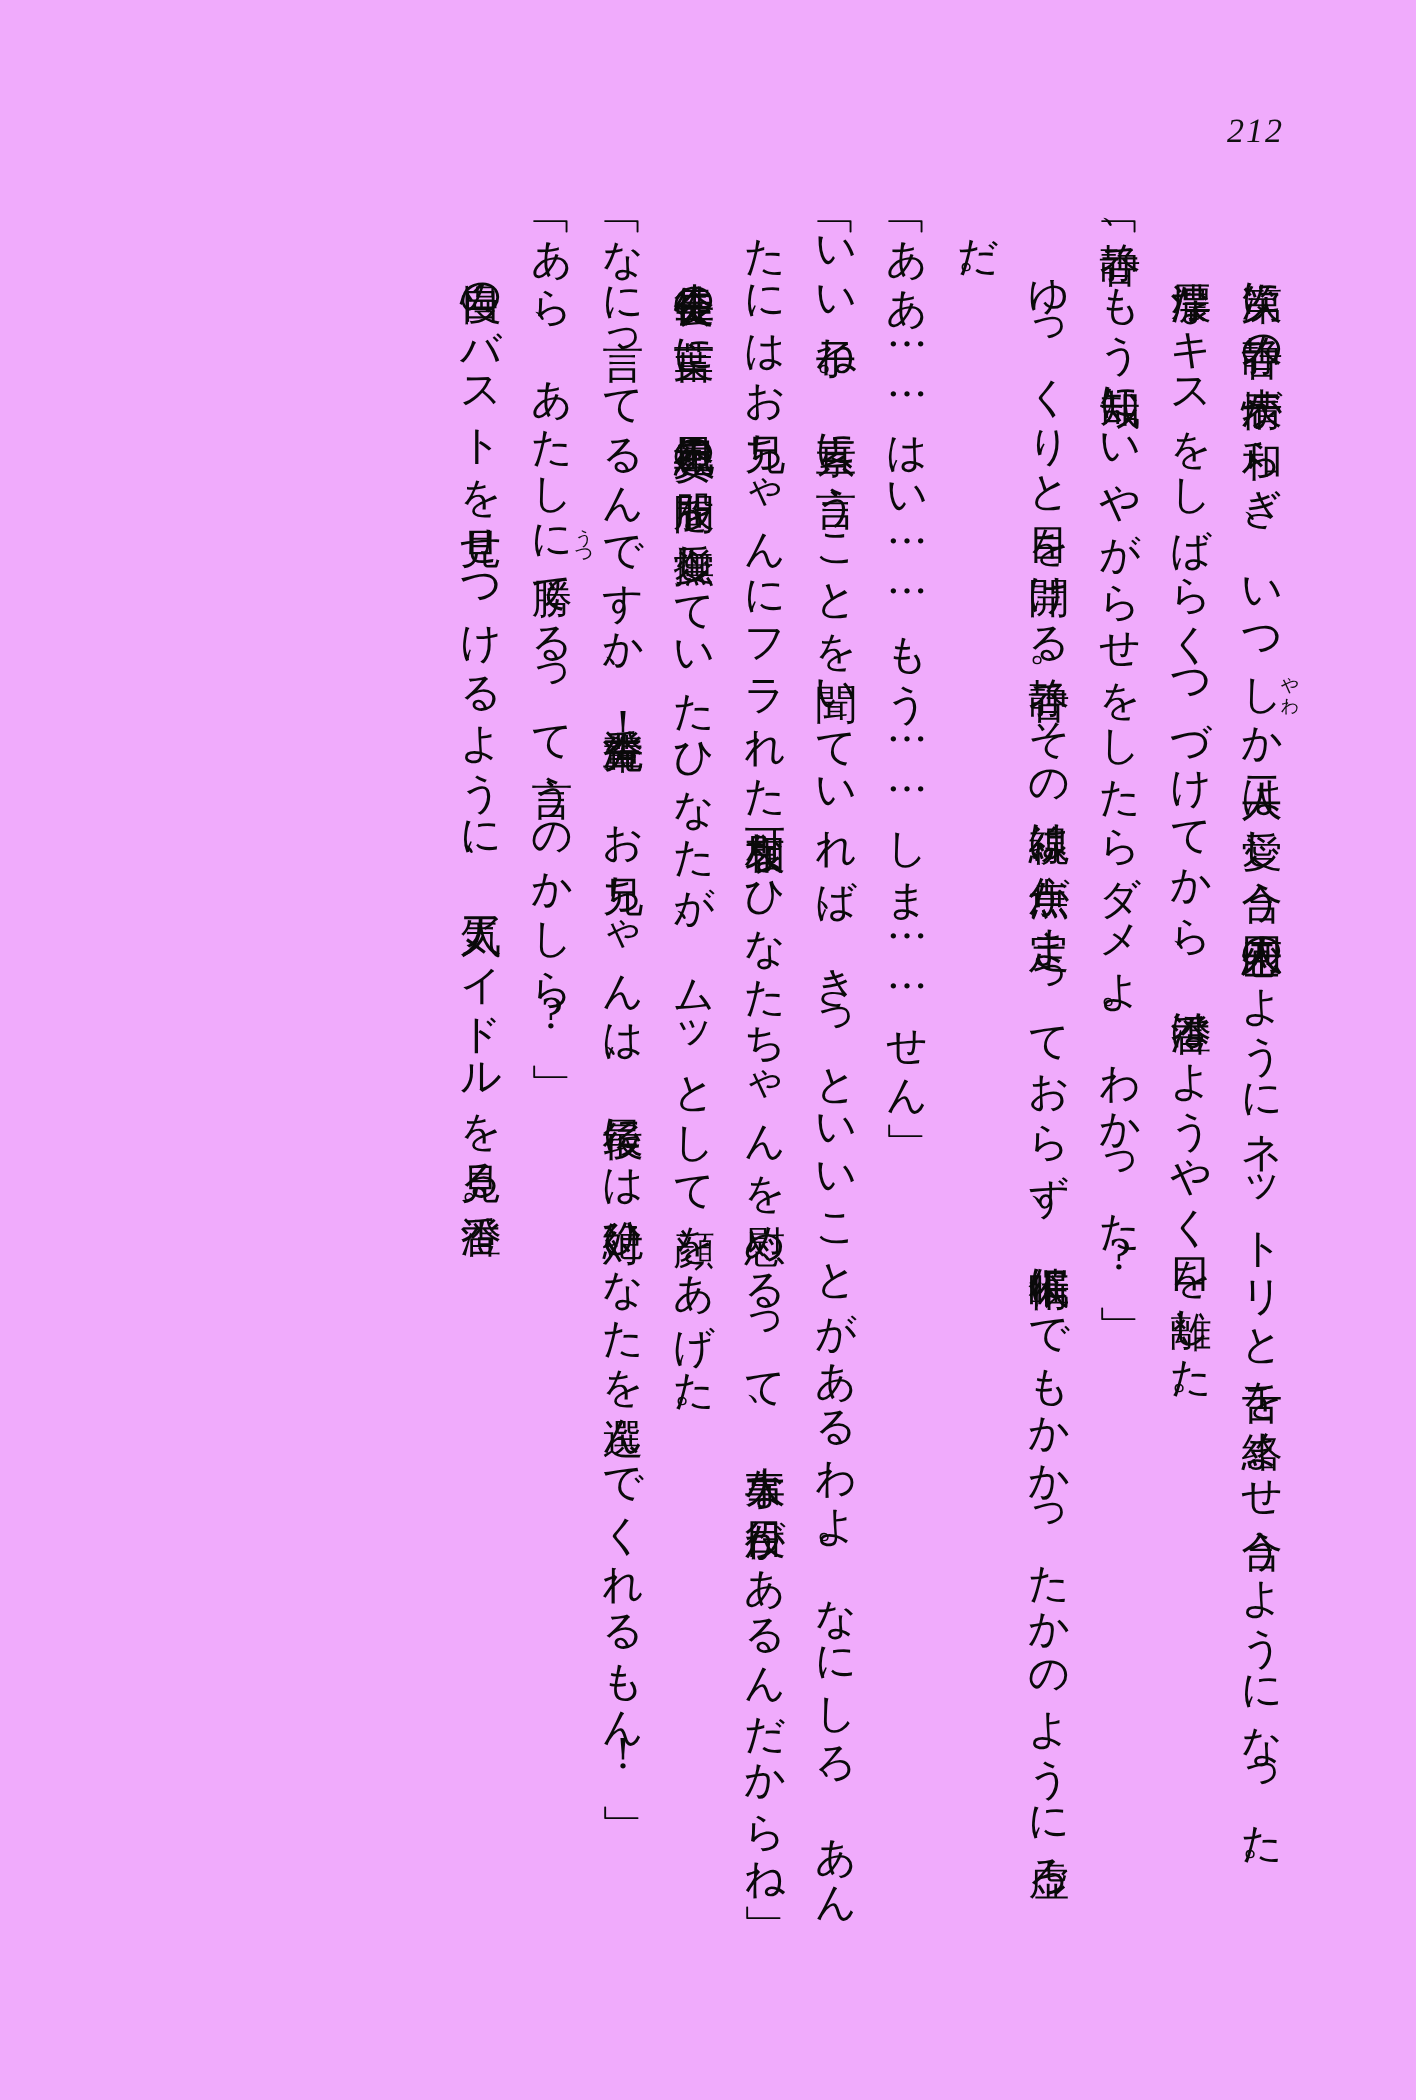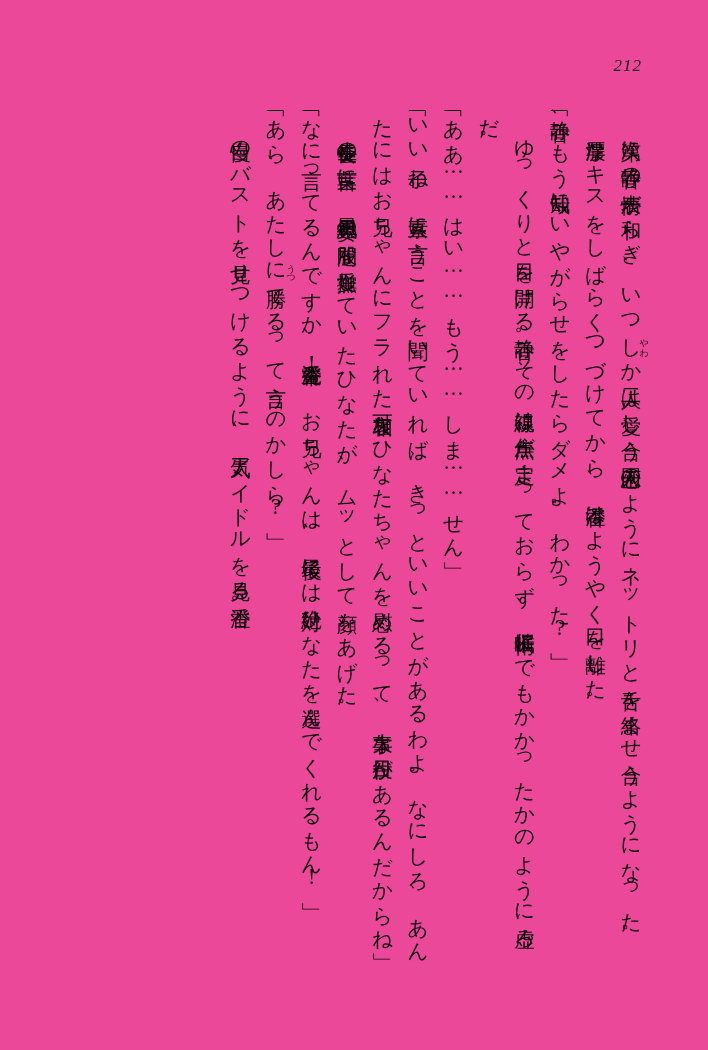--- a/index.html
+++ b/index.html
@@ -15,21 +15,21 @@
     position: relative;
     overflow: hidden;
   }
 
   .page {
     position: absolute;
     left: 0;
     top: 0;
     width: 708px;
     height: 1050px;
-    background: #ec4899;
+    background: #f0abfc;
   }
 
   .page-number {
     position: absolute;
     top: 56px;
     right: 66px;
     font-size: 17px;
     font-style: italic;
     font-family: "Liberation Serif", "DejaVu Serif", serif;
     letter-spacing: 1px;

